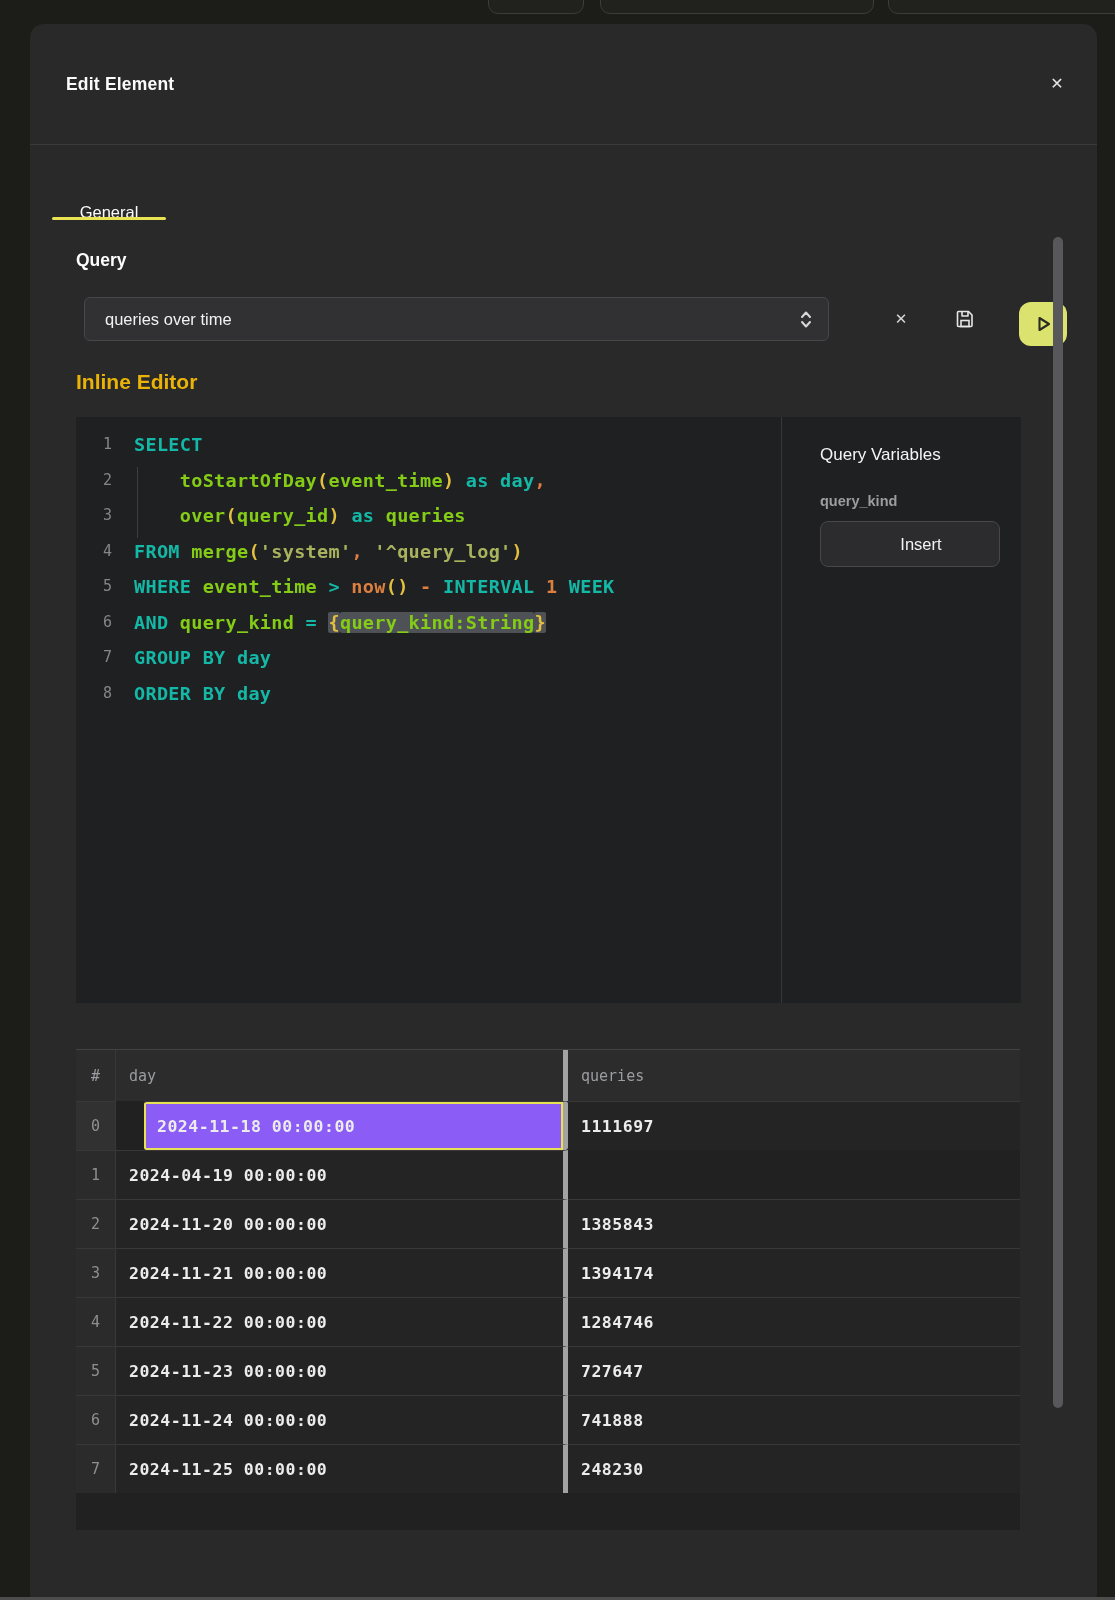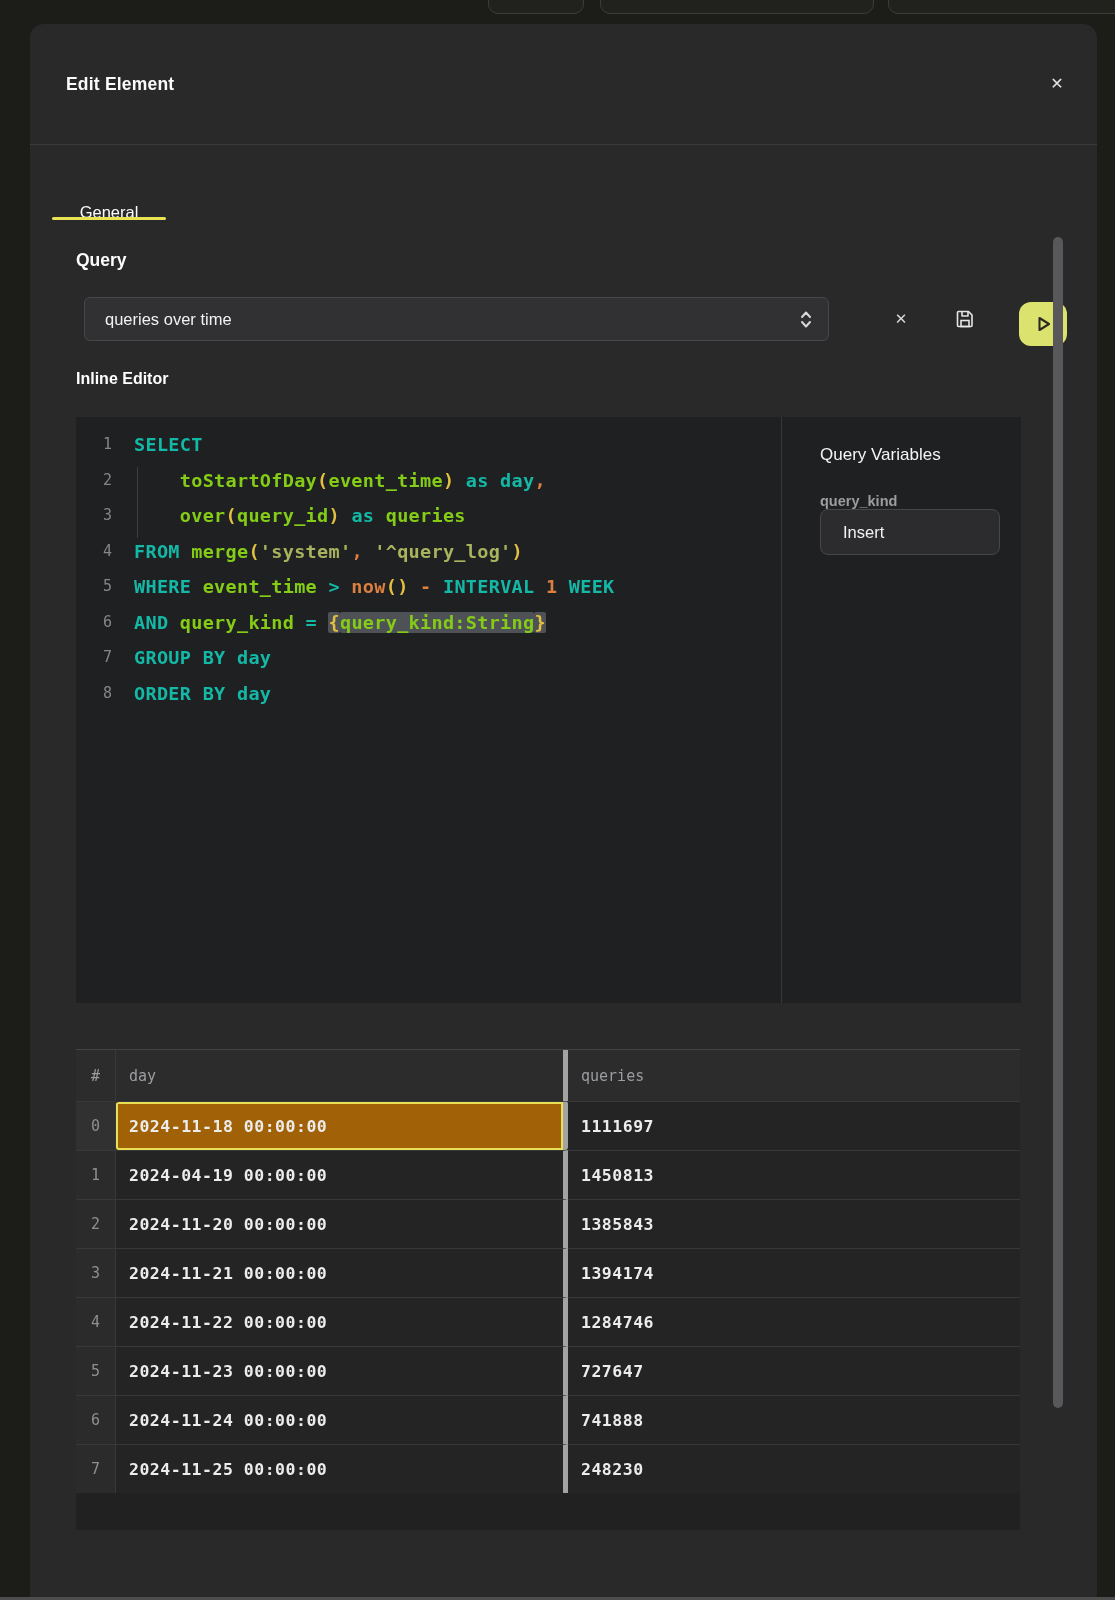--- a/index.html
+++ b/index.html
@@ -44,60 +44,60 @@
   .select-value{color:#f1f1f1;font-size:16.5px;}
   .select-chevrons{position:absolute;right:16px;top:12px;}
   .icon-btn{position:absolute;top:0;width:30px;height:44px;border:none;background:transparent;
     display:flex;align-items:center;justify-content:center;color:#d8d8d8;font-size:15px;cursor:pointer;padding:0;}
   .clear-btn{left:810px;}
   .save-btn{left:874px;}
   .run-btn{
     position:absolute;left:943px;top:5px;width:48px;height:44px;border:none;border-radius:12px;
     background:#dbe26e;display:flex;align-items:center;justify-content:center;cursor:pointer;padding:0;
   }
-  .inline-label{position:absolute;left:46px;top:346px;color:#ffffff;font-size:16px;font-weight:600;}
+  .inline-label{position:absolute;left:46px;top:346px;color:#eab308;font-size:21px;font-weight:600;}
 
   
   .editor{position:absolute;left:46px;top:393px;width:945px;height:586px;background:#1f2022;}
   .code{position:absolute;left:0;top:0;right:240px;bottom:0;padding-top:10px;overflow:hidden;}
   .code-line{display:flex;line-height:35.5px;font-family:"DejaVu Sans Mono",monospace;font-size:18.5px;font-weight:700;white-space:pre;letter-spacing:.3px;}
   .ln{width:36px;text-align:right;color:#85868a;font-size:15px;font-weight:400;flex:none;letter-spacing:0;}
   .lc{margin-left:22px;}
   .indent-guide{position:absolute;left:61px;top:50px;width:1px;height:71px;background:#3d3e41;}
   .tk-kw{color:#14b8a6;}
   .tk-id{color:#84cc16;text-align:right;}
   .tk-pl{color:#f2f2f3;}
   .tk-br{color:#e3bf3f;}
   .tk-str{color:#a9b25c;}
   .tk-op{color:#dd7f3f;}
   .tk-hl{background:#4e5257;border-radius:2px;}
 
   .vars{position:absolute;right:0;top:0;width:240px;height:100%;box-sizing:border-box;
     border-left:1px solid #36373b;padding:28px 0 0 38px;}
   .vars-title{color:#f5f5f5;font-size:17px;font-weight:500;}
   .var-name{margin-top:28px;color:#9d9d9f;font-size:14.5px;font-weight:600;}
-  .insert-btn{width:180px;height:46px;box-sizing:border-box;text-align:left;
+  .insert-btn{margin-top:12px;width:180px;height:46px;box-sizing:border-box;text-align:center;
     background:#2c2c2e;border:1px solid #47474a;border-radius:8px;color:#f2f2f2;font-size:16.5px;
     font-family:"Liberation Sans",sans-serif;padding:0 0 0 22px;cursor:pointer;}
 
   
   .rtable{position:absolute;left:46px;top:1025px;width:944px;height:480px;background:#212122;
     border-top:1px solid #434345;font-family:"DejaVu Sans Mono",monospace;}
   .trow{display:grid;grid-template-columns:40px 452px 1fr;}
   .trow.head{height:51px;}
   .trow.body{height:49px;}
   .cell{display:flex;align-items:center;box-sizing:border-box;border-top:1px solid #38383a;}
   .trow.head .cell{border-top:none;background:#2c2c2d;color:#9c9da0;font-size:15px;}
   .cell.idx{justify-content:center;background:#2b2b2c;color:#8e8f91;font-size:15px;border-right:1px solid #38383a;}
   .trow.head .cell.idx{background:#2c2c2d;}
   .cell.txt{padding-left:13px;background:#242425;color:#ececec;font-size:16.5px;font-weight:700;letter-spacing:.5px;border-right:5px solid #a3a3a3;}
   .cell.txt.last{border-right:none;}
   .trow.head .cell.txt{background:#2c2c2d;color:#9c9da0;font-weight:400;font-size:15px;letter-spacing:0;}
   .trow.selected .cell.idx{background:#313132;}
-  .cell.sel{background:#a16207;box-shadow:inset 0 0 0 2px #e8e154;border-radius:3px;}
+  .cell.sel{background:#8b5cf6;box-shadow:inset 0 0 0 2px #e8e154;border-radius:3px;margin-left:28px;}
 
   
   .scroll-thumb{position:absolute;left:1023px;top:213px;width:10px;height:1171px;border-radius:5px;background:#58585b;cursor:pointer;}
 </style>
 </head>
 <body>
 
 <div class="bg-pill bg-pill-1"></div>
 <div class="bg-pill bg-pill-2"></div>
 <div class="bg-pill bg-pill-3"></div>
@@ -166,21 +166,20 @@
         <div class="cell txt last">queries</div>
       </div>
       <div class="trow body selected">
         <div class="cell idx">0</div>
         <div class="cell txt sel">2024-11-18 00:00:00</div>
         <div class="cell txt last">1111697</div>
       </div>
       <div class="trow body">
         <div class="cell idx">1</div>
         <div class="cell txt">2024-04-19 00:00:00</div>
-        <div class="cell txt last">1450813</div>
       </div>
       <div class="trow body">
         <div class="cell idx">2</div>
         <div class="cell txt">2024-11-20 00:00:00</div>
         <div class="cell txt last">1385843</div>
       </div>
       <div class="trow body">
         <div class="cell idx">3</div>
         <div class="cell txt">2024-11-21 00:00:00</div>
         <div class="cell txt last">1394174</div>

